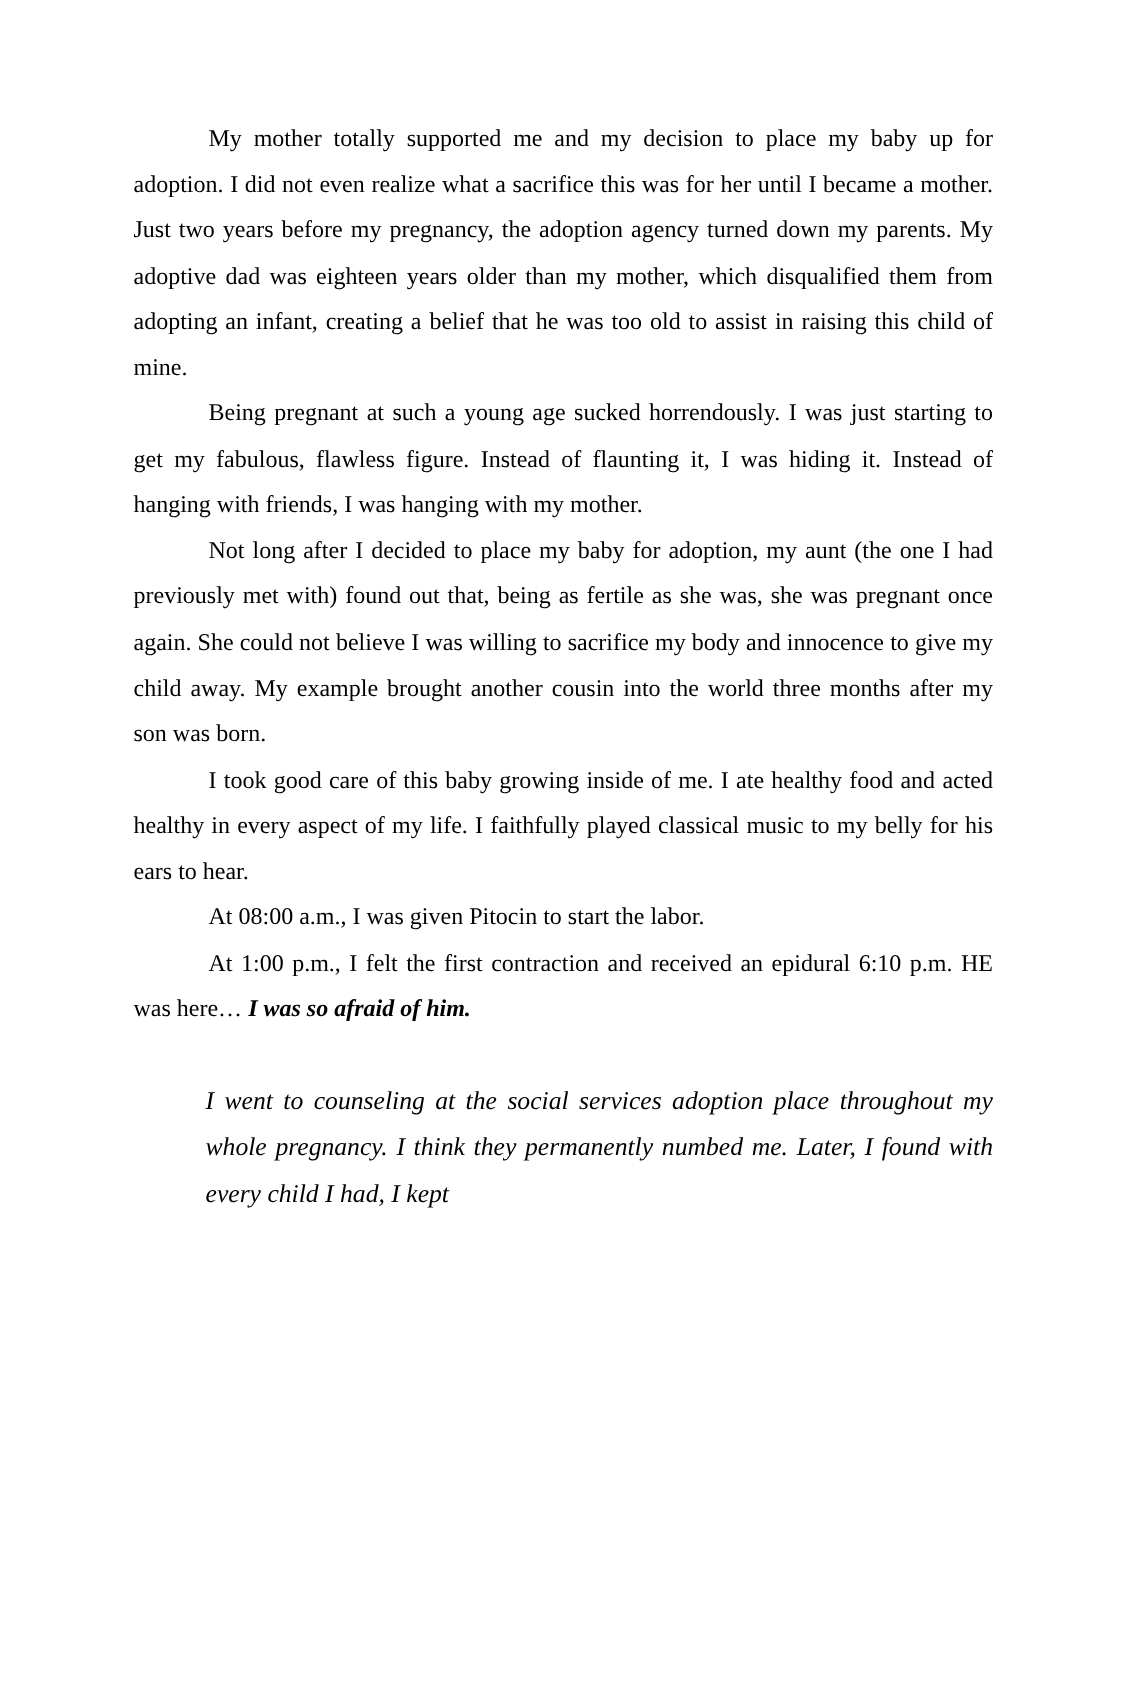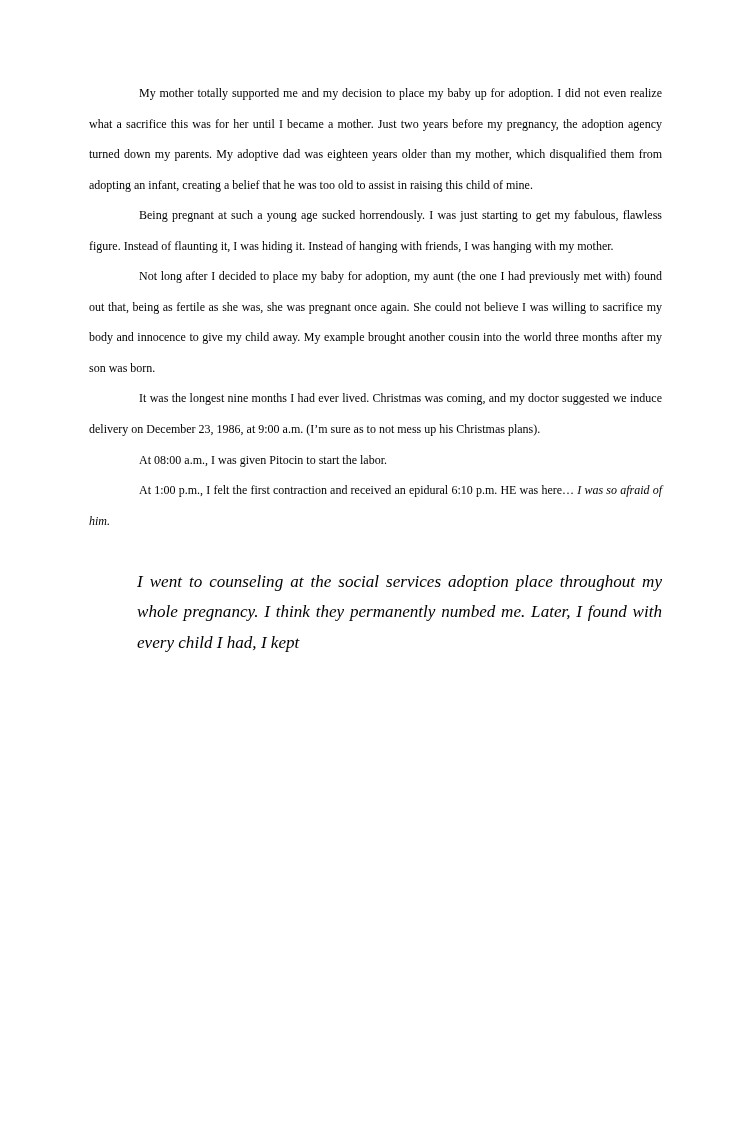--- a/index.html
+++ b/index.html
@@ -25,37 +25,38 @@
 
   .text-column {
     position: absolute;
     left: 89px;
     top: 78px;
     width: 573px;
   }
 
   p.body-para {
     margin: 0;
-    font-size: 12px;
+    font-size: 16px;
     line-height: 30.55px;
     text-align: justify;
     text-justify: inter-word;
     text-indent: 50px;
     hyphens: none;
     -webkit-hyphens: none;
     word-spacing: 0px;
   }
 
   
   p.body-para.short {
     text-align: left;
   }
 
   .italic-phrase {
     font-style: italic;
+    font-weight: bold;
   }
 
   blockquote.block-quote {
     margin: 3px;
     margin-top: 30.55px;
     padding: 0;
     margin-left: 48px;
     width: 525px;
     font-size: 17.1px;
     line-height: 30.55px;
@@ -78,22 +79,22 @@
 <div class="page">
 
   <div class="text-column">
 
     <p class="body-para">My mother totally supported me and my decision to place my baby up for adoption. I did not even realize what a sacrifice this was for her until I became a mother. Just two years before my pregnancy, the adoption agency turned down my parents. My adoptive dad was eighteen years older than my mother, which disqualified them from adopting an infant, creating a belief that he was too old to assist in raising this child of mine.</p>
 
     <p class="body-para">Being pregnant at such a young age sucked horrendously. I was just starting to get my fabulous, flawless figure. Instead of flaunting it, I was hiding it. Instead of hanging with friends, I was hanging with my mother.</p>
 
     <p class="body-para">Not long after I decided to place my baby for adoption, my aunt (the one I had previously met with) found out that, being as fertile as she was, she was pregnant once again. She could not believe I was willing to sacrifice my body and innocence to give my child away. My example brought another cousin into the world three months after my son was born.</p>
 
+    <p class="body-para">I took good care of this baby growing inside of me. I ate healthy food and acted healthy in every aspect of my life. I faithfully played classical music to my belly for his ears to hear.</p>
 
-    <p class="body-para">It was the longest nine months I had ever lived. Christmas was coming, and my doctor suggested we induce delivery on December 23, 1986, at 9:00 a.m. (I’m sure as to not mess up his Christmas plans).</p>
 
     <p class="body-para short">At 08:00 a.m., I was given Pitocin to start the labor.</p>
 
     <p class="body-para"><span>At 1:00 p.m., I felt the first contraction and received an epidural 6:10 p.m. HE was here… </span><span class="italic-phrase">I was so afraid of him.</span></p>
 
     <blockquote class="block-quote">
       <p>I went to counseling at the social services adoption place throughout my whole pregnancy. I think they permanently numbed me. Later, I found with every child I had, I kept</p>
     </blockquote>
 
   </div>

